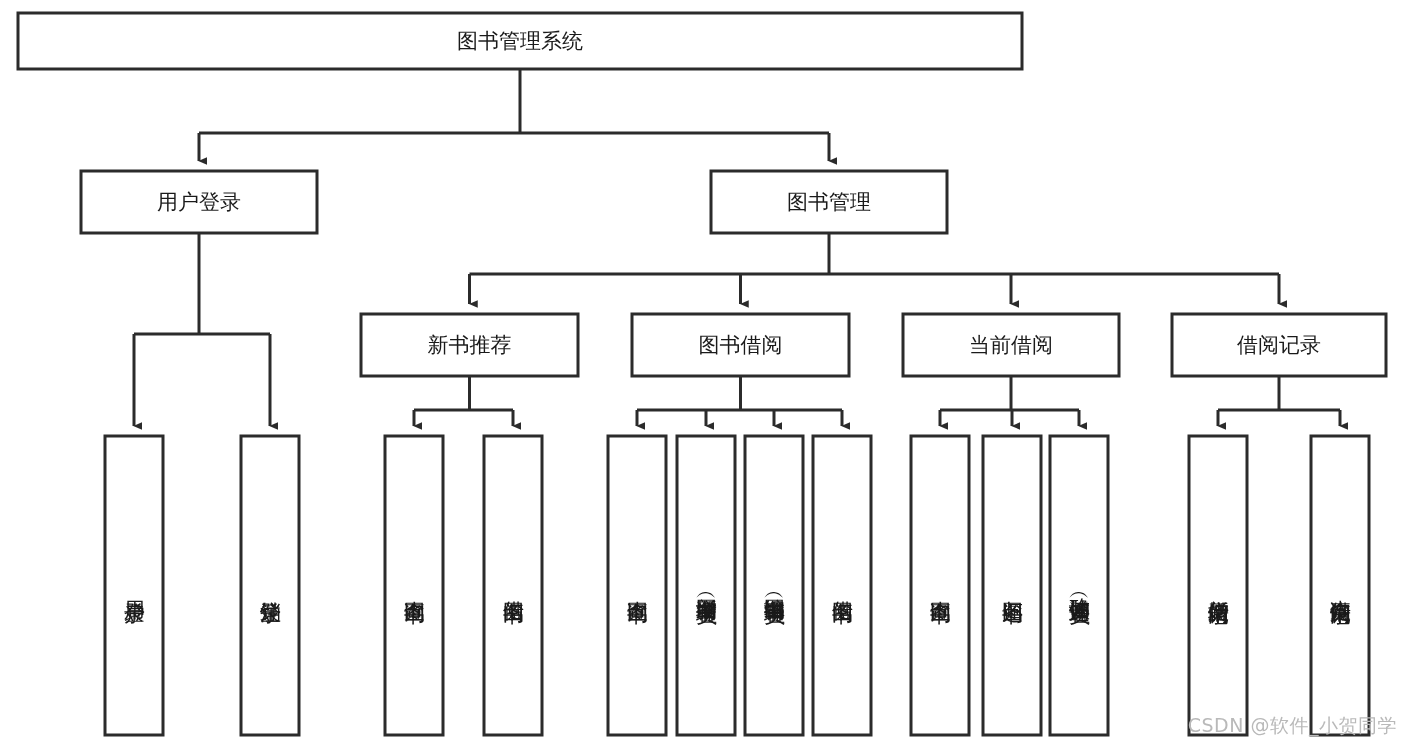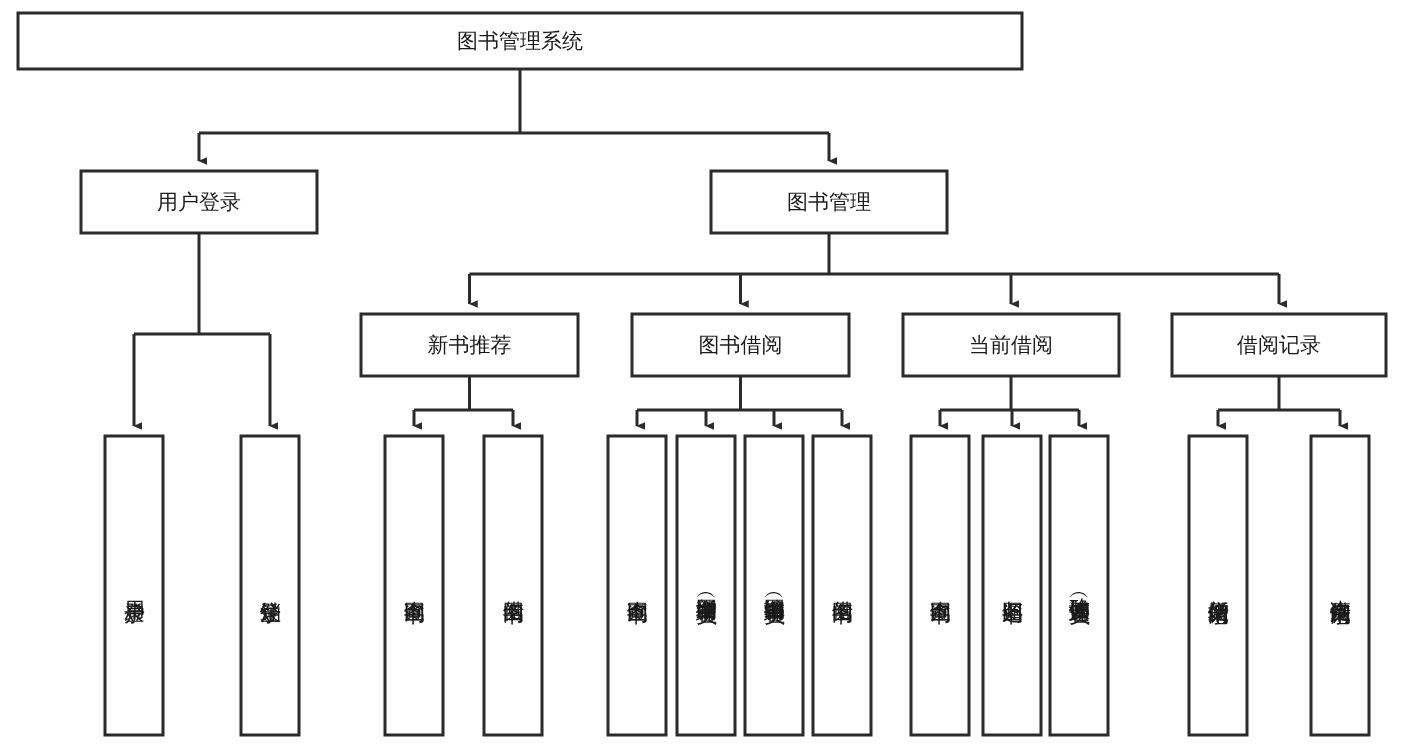--- a/index.html
+++ b/index.html
@@ -163,14 +163,15 @@
       <div class="leaf-label" style="left: 677px; top: 436px; width: 58px; height: 299px;">新增图书（管理员）</div>
       <div class="leaf-label" style="left: 745px; top: 436px; width: 58px; height: 299px;">编辑图书（管理员）</div>
       <div class="leaf-label" style="left: 813px; top: 436px; width: 58px; height: 299px;">借阅图书</div>
       <div class="leaf-label" style="left: 911px; top: 436px; width: 58px; height: 299px;">查询图书</div>
       <div class="leaf-label" style="left: 983px; top: 436px; width: 58px; height: 299px;">归还图书</div>
       <div class="leaf-label" style="left: 1050px; top: 436px; width: 58px; height: 299px;">确认归还（管理员）</div>
       <div class="leaf-label" style="left: 1189px; top: 436px; width: 58px; height: 299px;">新增借阅记录</div>
       <div class="leaf-label" style="left: 1311px; top: 436px; width: 58px; height: 299px;">查询借阅记录</div>
     </div>
 
+  <div class="watermark">CSDN @软件_小贺同学</div>
 
 </div>
 
 </body></html>

